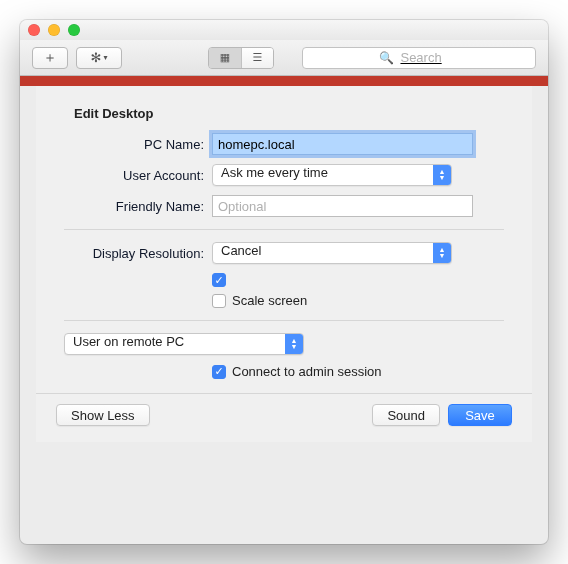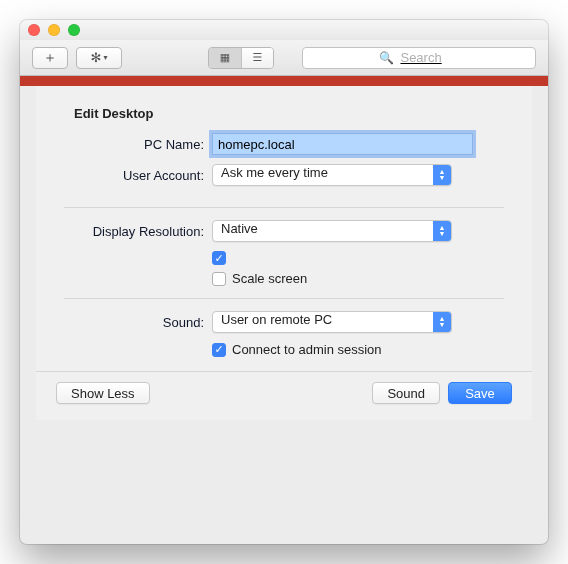--- a/index.html
+++ b/index.html
@@ -267,46 +267,49 @@
         <div class="lbl">User Account:</div>
         <div class="ctrl">
           <div class="popup">
             <span>Ask me every time</span>
             <span class="arrows">▲<br>▼</span>
           </div>
         </div>
       </div>
 
       <div class="row">
+        <div class="lbl">Friendly Name:</div>
+        <div class="ctrl">
+          <input class="text-input" placeholder="Optional" style="">
+        </div>
       </div>
 
       <hr class="hr">
 
       <div class="row">
         <div class="lbl">Display Resolution:</div>
         <div class="ctrl">
           <div class="popup">
-            <span>Native</span>
+            <span>Cancel</span>
             <span class="arrows">▲<br>▼</span>
           </div>
         </div>
       </div>
 
       <div class="cb-row">
         <span class="cb checked">✓</span>
       </div>
       <div class="cb-row">
         <span class="cb"></span>
         <span>Scale screen</span>
       </div>
 
       <hr class="hr">
 
       <div class="row">
-        <div class="lbl">Sound:</div>
         <div class="ctrl">
           <div class="popup">
             <span>User on remote PC</span>
             <span class="arrows">▲<br>▼</span>
           </div>
         </div>
       </div>
 
       <div class="cb-row">
         <span class="cb checked">✓</span>

